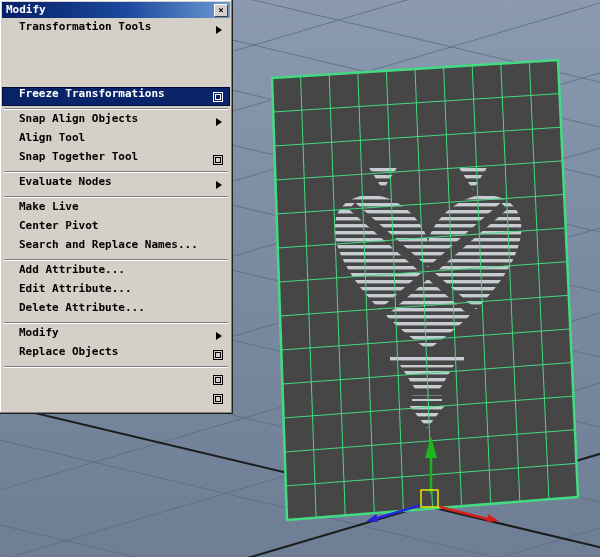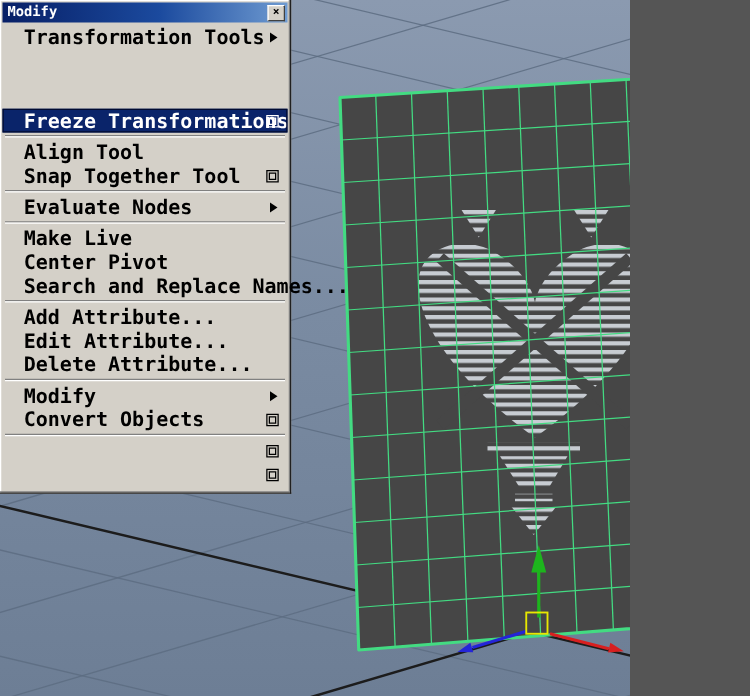--- a/index.html
+++ b/index.html
@@ -1,18 +1,18 @@
 <!DOCTYPE html>
 <html><head>
 <meta charset="utf-8">
 <style>
   html,body{margin:0;padding:0;background:#555;}
   *{box-sizing:border-box;}
   .stage{
-    position:relative;width:504px;height:557px;overflow:hidden;
+    position:relative;width:600px;height:557px;overflow:hidden;
     background:linear-gradient(#8b9ab0 0%, #7a8ba2 45%, #6d7e95 100%);
     font-family:"DejaVu Sans Mono", monospace;
   }
   #scene{position:absolute;left:0;top:0;}
 
   
   .menu-window{
     position:absolute;left:0;top:0;width:233px;
     background:#d4d0c8;
     border-right:1px solid #202020;border-bottom:1px solid #202020;
@@ -30,21 +30,21 @@
   }
   .closebtn{
     width:14px;height:13px;background:#d4d0c8;
     border:1px solid;border-color:#ffffff #404040 #404040 #ffffff;
     color:#000;font-size:9px;line-height:11px;font-weight:bold;text-align:center;
     cursor:default;
   }
   .menu-body{padding:2px 0 3px 0;}
   .mi{
     position:relative;height:19px;display:flex;align-items:flex-start;
-    padding:0 5px 0 17px;font-size:16px;font-weight:bold;color:#000;
+    padding:0 5px 0 17px;font-size:11px;font-weight:bold;color:#000;
     white-space:nowrap;cursor:default;
   }
   .mi .lbl{flex:1;}
   .mi.hl{background:#0a246a;color:#fff;outline:1px solid #000a30;outline-offset:-1px;margin-top:48px;}
   .arrow{
     position:absolute;right:8px;top:50%;margin-top:-4px;
     width:0;height:0;border-left:6px solid #000;
     border-top:4px solid transparent;border-bottom:4px solid transparent;
   }
   .opt{position:absolute;right:7px;top:50%;margin-top:-5px;width:10px;height:10px;border:1px solid #000;}
@@ -157,20 +157,24 @@
         <span class="arrow"></span>
       </div>
       <div class="mi hl">
         <span class="lbl">Freeze Transformations</span>
         <span class="opt"></span>
       </div>
 
       <div class="sep"></div>
 
       <div class="mi">
+        <span class="lbl">Snap Align Objects</span>
+        <span class="arrow"></span>
+      </div>
+      <div class="mi">
         <span class="lbl">Align Tool</span>
       </div>
       <div class="mi">
         <span class="lbl">Snap Together Tool</span>
         <span class="opt"></span>
       </div>
 
       <div class="sep"></div>
 
       <div class="mi">
@@ -202,21 +206,21 @@
         <span class="lbl">Delete Attribute...</span>
       </div>
 
       <div class="sep"></div>
 
       <div class="mi">
         <span class="lbl">Modify</span>
         <span class="arrow"></span>
       </div>
       <div class="mi">
-        <span class="lbl">Convert Objects</span>
+        <span class="lbl">Replace Objects</span>
         <span class="opt"></span>
       </div>
 
       <div class="sep"></div>
 
       <div class="mi">
         <span class="opt"></span>
       </div>
       <div class="mi">
         <span class="opt"></span>

